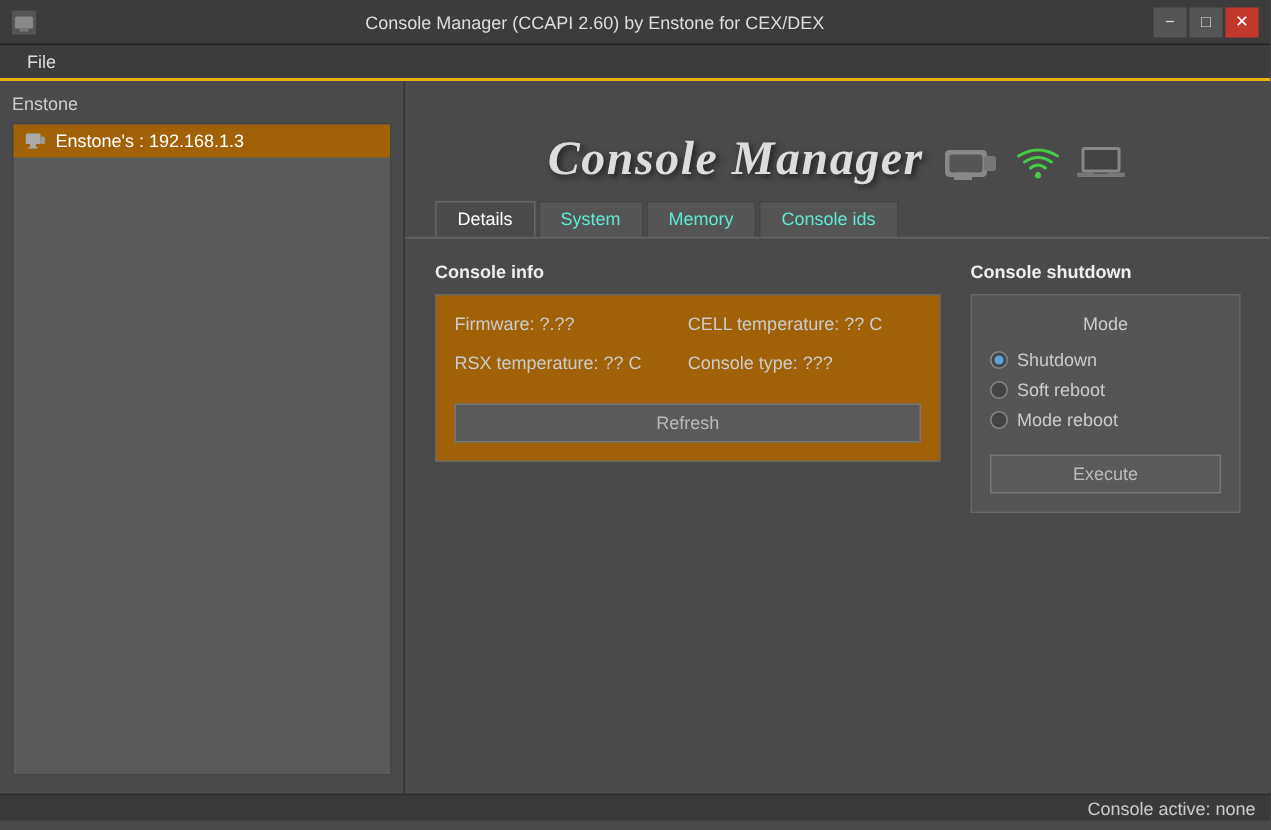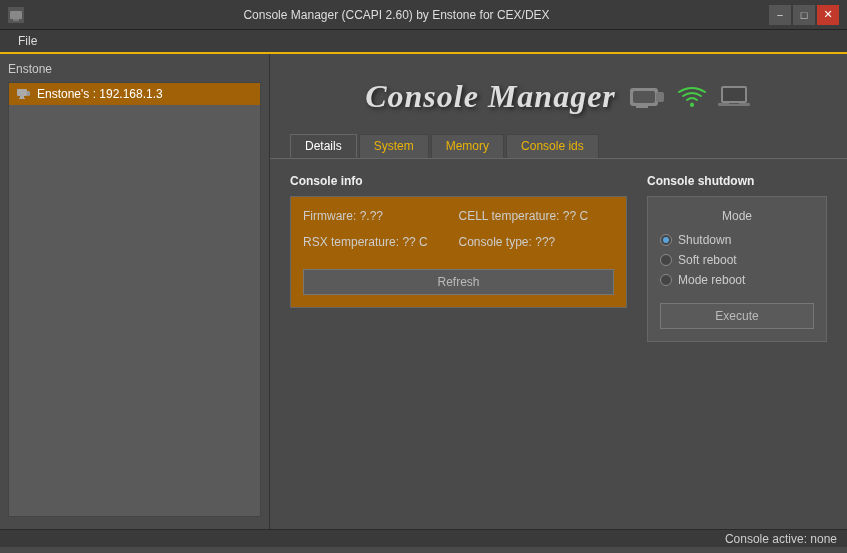--- a/index.html
+++ b/index.html
@@ -123,21 +123,21 @@
       flex: 1;
       padding: 0;
       display: flex;
       flex-direction: column;
       background: #4a4a4a;
     }
 
     
     #content-header {
       display: flex;
-      align-items: center;
+      align-items: flex-end;
       justify-content: center;
       padding: 15px 20px 10px 20px;
       height: 80px;
     }
     #logo-text {
       font-size: 32px;
       font-weight: bold;
       color: #ddd;
       font-style: italic;
       font-family: Georgia, serif;
@@ -166,21 +166,21 @@
     
     #tabs-container {
       display: flex;
       padding: 0 20px;
       gap: 0;
     }
     .tab {
       padding: 4px 14px;
       cursor: pointer;
       font-size: 12px;
-      color: #eab308;
+      color: #5eead4;
       background: #555;
       border: 1px solid #444;
       border-bottom: none;
       margin-right: 2px;
     }
     .tab.active {
       background: #4a4a4a;
       color: #fff;
       border: 1px solid #666;
       border-bottom: 1px solid #4a4a4a;

